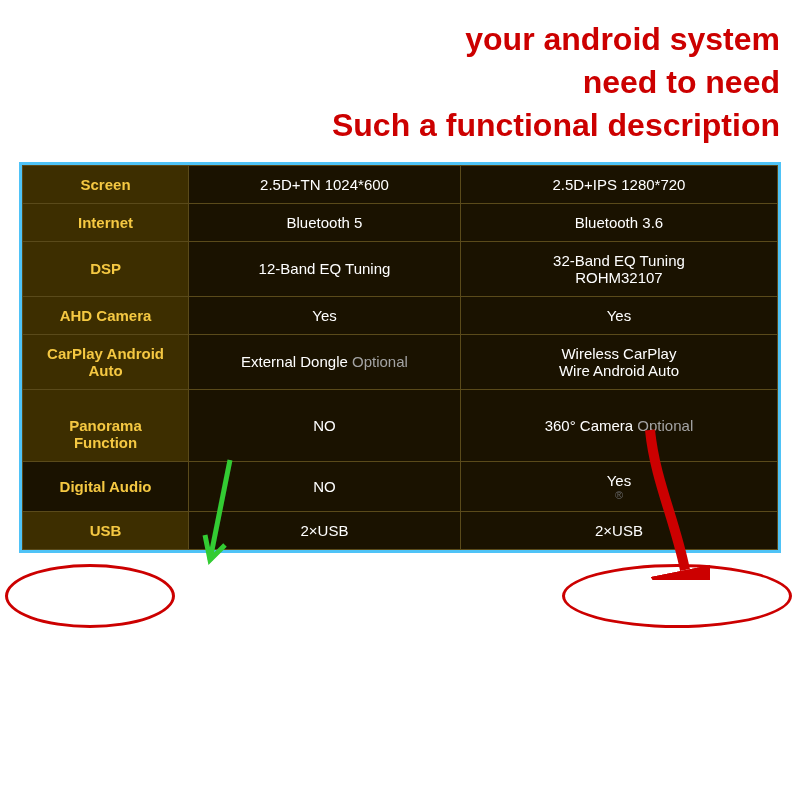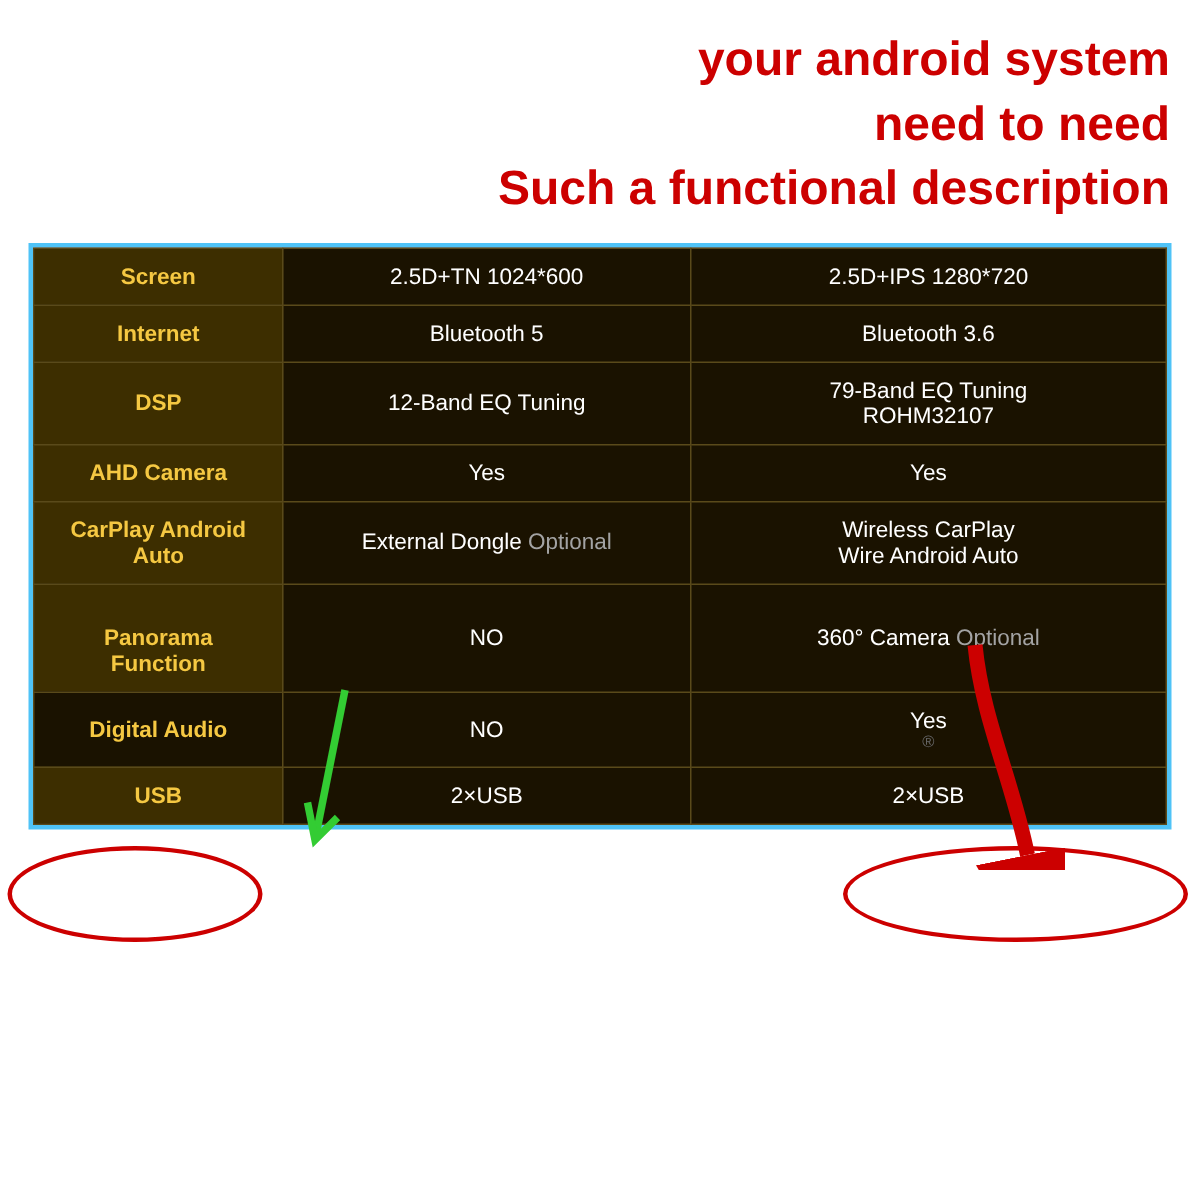--- a/index.html
+++ b/index.html
@@ -183,21 +183,21 @@
 
         <tr>
           <td class="col-label">Internet</td>
           <td class="col-mid">Bluetooth 5</td>
           <td class="col-right">Bluetooth 3.6</td>
         </tr>
 
         <tr>
           <td class="col-label">DSP</td>
           <td class="col-mid">12-Band EQ Tuning</td>
-          <td class="col-right" style="white-space:pre-line;">79-Band EQ Tuning
+          <td class="col-right" style="white-space:pre-line;">32-Band EQ Tuning
 ROHM32107</td>
         </tr>
 
 
         <tr>
           <td class="col-label">AHD Camera</td>
           <td class="col-mid">Yes</td>
           <td class="col-right">Yes</td>
         </tr>
 

